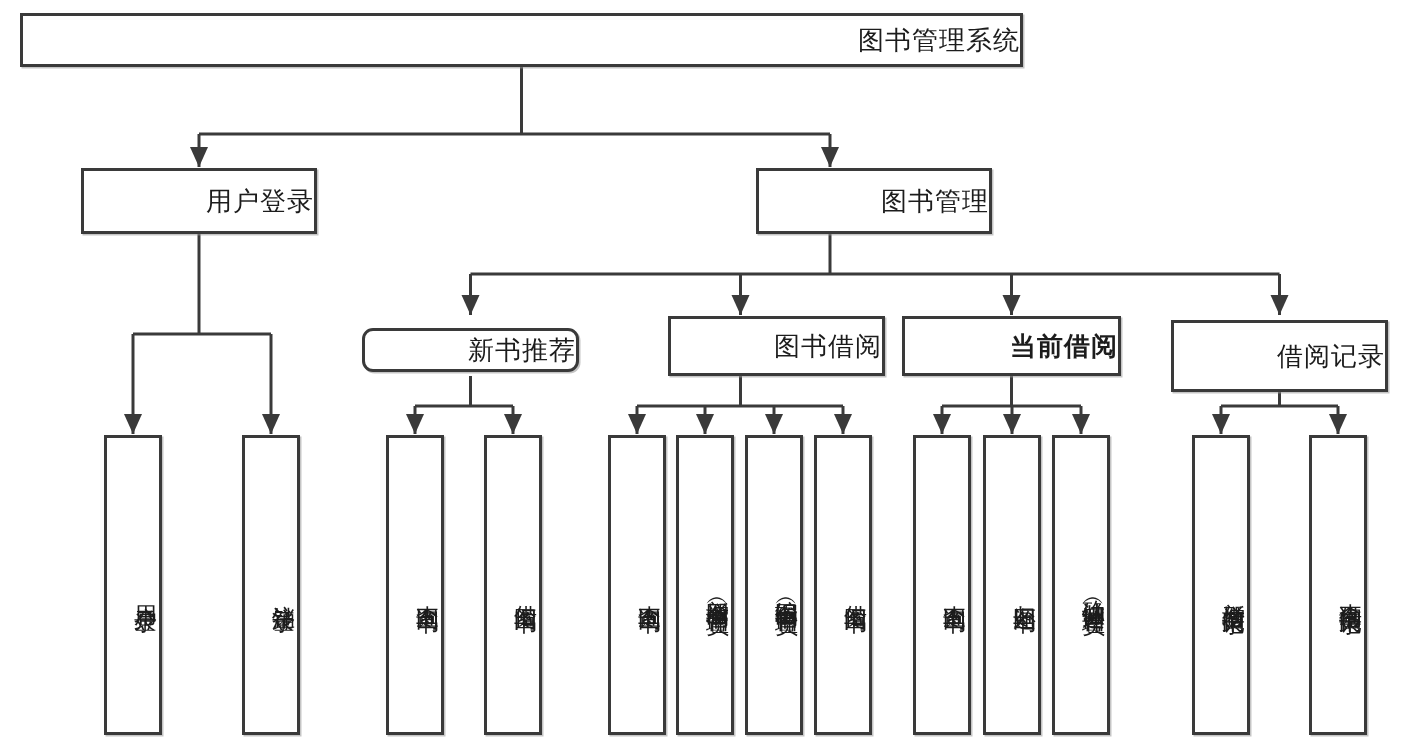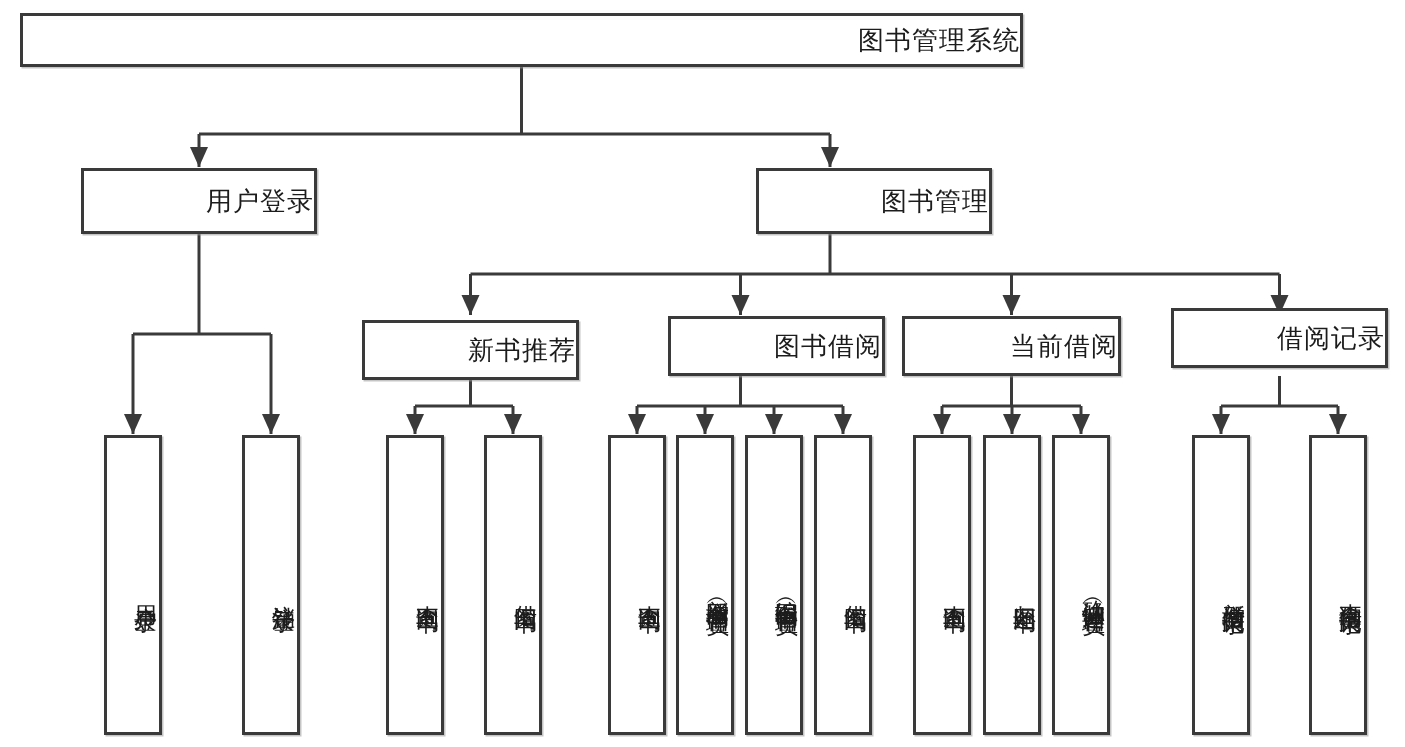--- a/index.html
+++ b/index.html
@@ -128,30 +128,30 @@
   <div id="node-layer">
       <div class="node horiz" style="left: 20px; top: 13px; width: 1003px; height: 54px;">
         <span>图书管理系统</span>
       </div>
       <div class="node horiz" style="left: 81px; top: 168px; width: 236px; height: 66px;">
         <span>用户登录</span>
       </div>
       <div class="node horiz" style="left: 712px; top: 168px; width: 236px; height: 66px; margin-left: 44px;">
         <span>图书管理</span>
       </div>
-      <div class="node horiz" style="left: 362px; top: 320px; width: 217px; height: 60px;">
+      <div class="node horiz" style="left: 362px; top: 328px; width: 217px; height: 44px; border-radius: 11px;">
         <span>新书推荐</span>
       </div>
       <div class="node horiz" style="left: 632px; top: 316px; width: 217px; height: 60px; margin-left: 36px;">
         <span>图书借阅</span>
       </div>
-      <div class="node horiz" style="left: 902px; top: 316px; width: 219px; height: 60px;">
+      <div class="node horiz" style="left: 902px; top: 316px; width: 219px; height: 60px; font-weight: bold;">
         <span>当前借阅</span>
       </div>
-      <div class="node horiz" style="left: 1171px; top: 308px; width: 217px; height: 60px;">
+      <div class="node horiz" style="left: 1171px; top: 320px; width: 217px; height: 72px;">
         <span>借阅记录</span>
       </div>
       <div class="node vert" style="left: 104px; top: 435px; width: 58px; height: 300px;">
         <span>用户登录</span>
       </div>
       <div class="node vert" style="left: 242px; top: 435px; width: 58px; height: 300px;">
         <span>注销登录</span>
       </div>
       <div class="node vert" style="left: 386px; top: 435px; width: 58px; height: 300px;">
         <span>查询图书</span>

